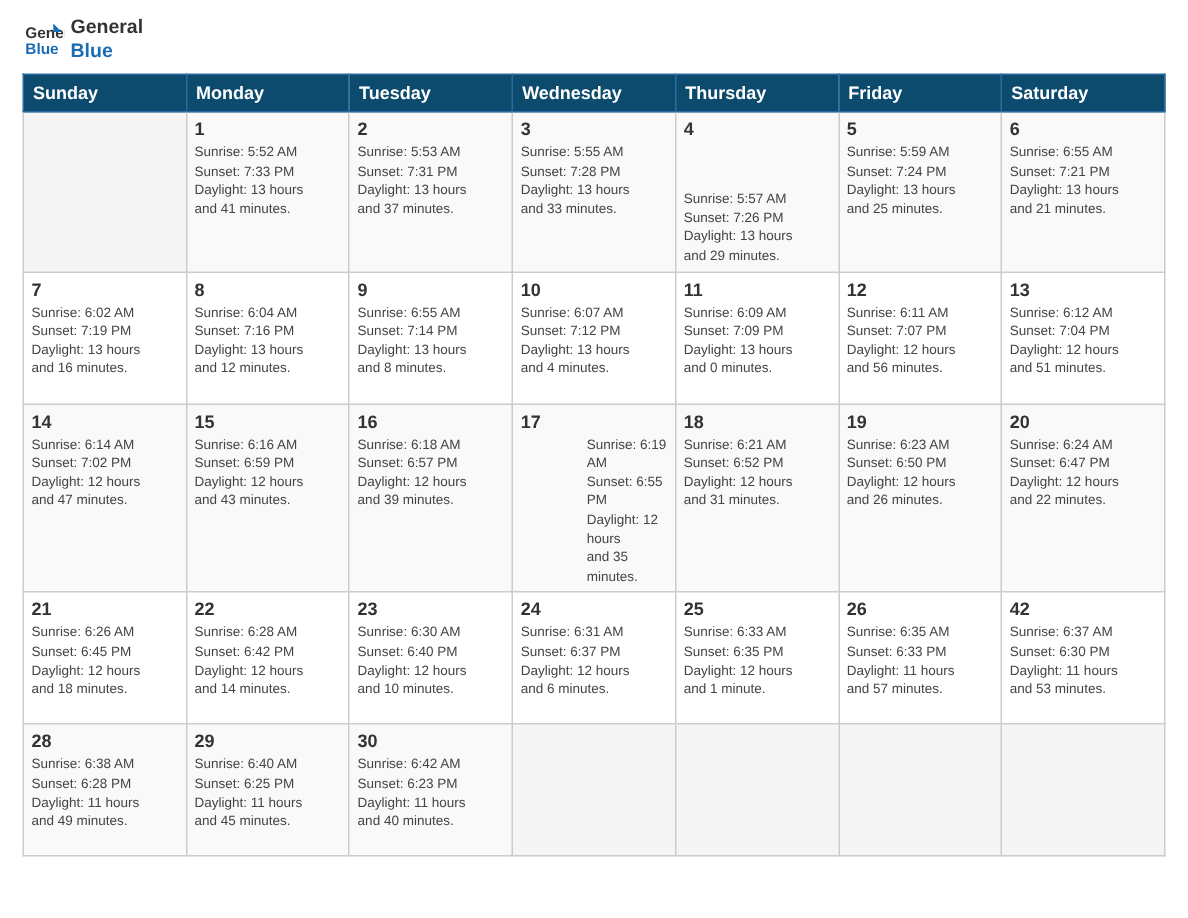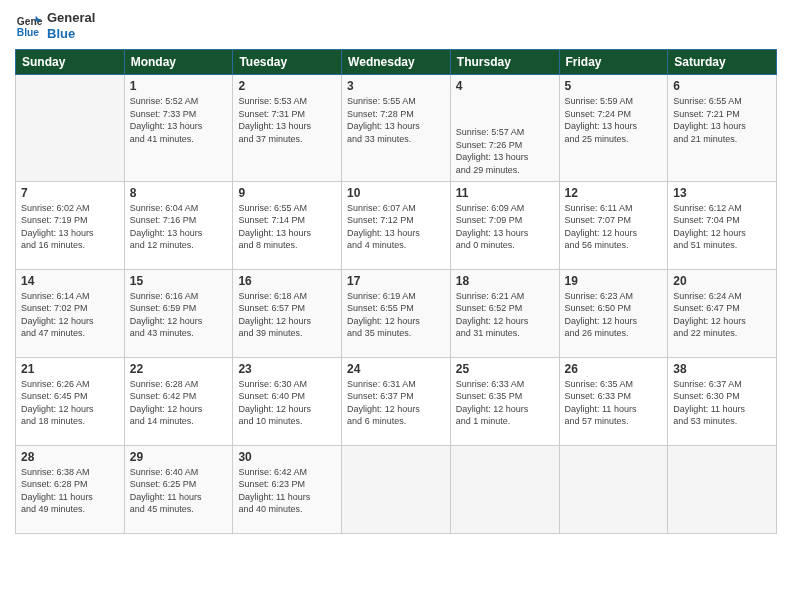--- a/index.html
+++ b/index.html
@@ -42,21 +42,21 @@
     .location {
       font-size: 14px;
       color: #555;
     }
     .calendar {
       width: 100%;
       border-collapse: collapse;
       table-layout: fixed;
     }
     .calendar thead th {
-      background: #14532d;
+      background: #0c4a6e;
       color: #fff;
       font-size: 12px;
       font-weight: bold;
       text-align: left;
       padding: 5px 6px;
       border: 1px solid #2a6ca0;
     }
     .calendar tbody td {
       border: 1px solid #ccc;
       vertical-align: top;
@@ -234,21 +234,21 @@
           </td>
           <td>
             <span class="day-number">16</span>
             <div class="cell-text" style="white-space: pre-line;">Sunrise: 6:18 AM
 Sunset: 6:57 PM
 Daylight: 12 hours
 and 39 minutes.</div>
           </td>
           <td>
             <span class="day-number">17</span>
-            <div class="cell-text" style="white-space: pre-line;">Sunrise: 6:19 AM
+            <div class="cell-text" style="white-space: pre-line; margin-left: 44px;">Sunrise: 6:19 AM
 Sunset: 6:55 PM
 Daylight: 12 hours
 and 35 minutes.</div>
           </td>
           <td>
             <span class="day-number">18</span>
             <div class="cell-text" style="white-space: pre-line;">Sunrise: 6:21 AM
 Sunset: 6:52 PM
 Daylight: 12 hours
 and 31 minutes.</div>
@@ -305,21 +305,21 @@
 and 1 minute.</div>
           </td>
           <td>
             <span class="day-number">26</span>
             <div class="cell-text" style="white-space: pre-line;">Sunrise: 6:35 AM
 Sunset: 6:33 PM
 Daylight: 11 hours
 and 57 minutes.</div>
           </td>
           <td>
-            <span class="day-number">38</span>
+            <span class="day-number">42</span>
             <div class="cell-text" style="white-space: pre-line;">Sunrise: 6:37 AM
 Sunset: 6:30 PM
 Daylight: 11 hours
 and 53 minutes.</div>
           </td>
         </tr>
         <tr>
           <td>
             <span class="day-number">28</span>
             <div class="cell-text" style="white-space: pre-line;">Sunrise: 6:38 AM

